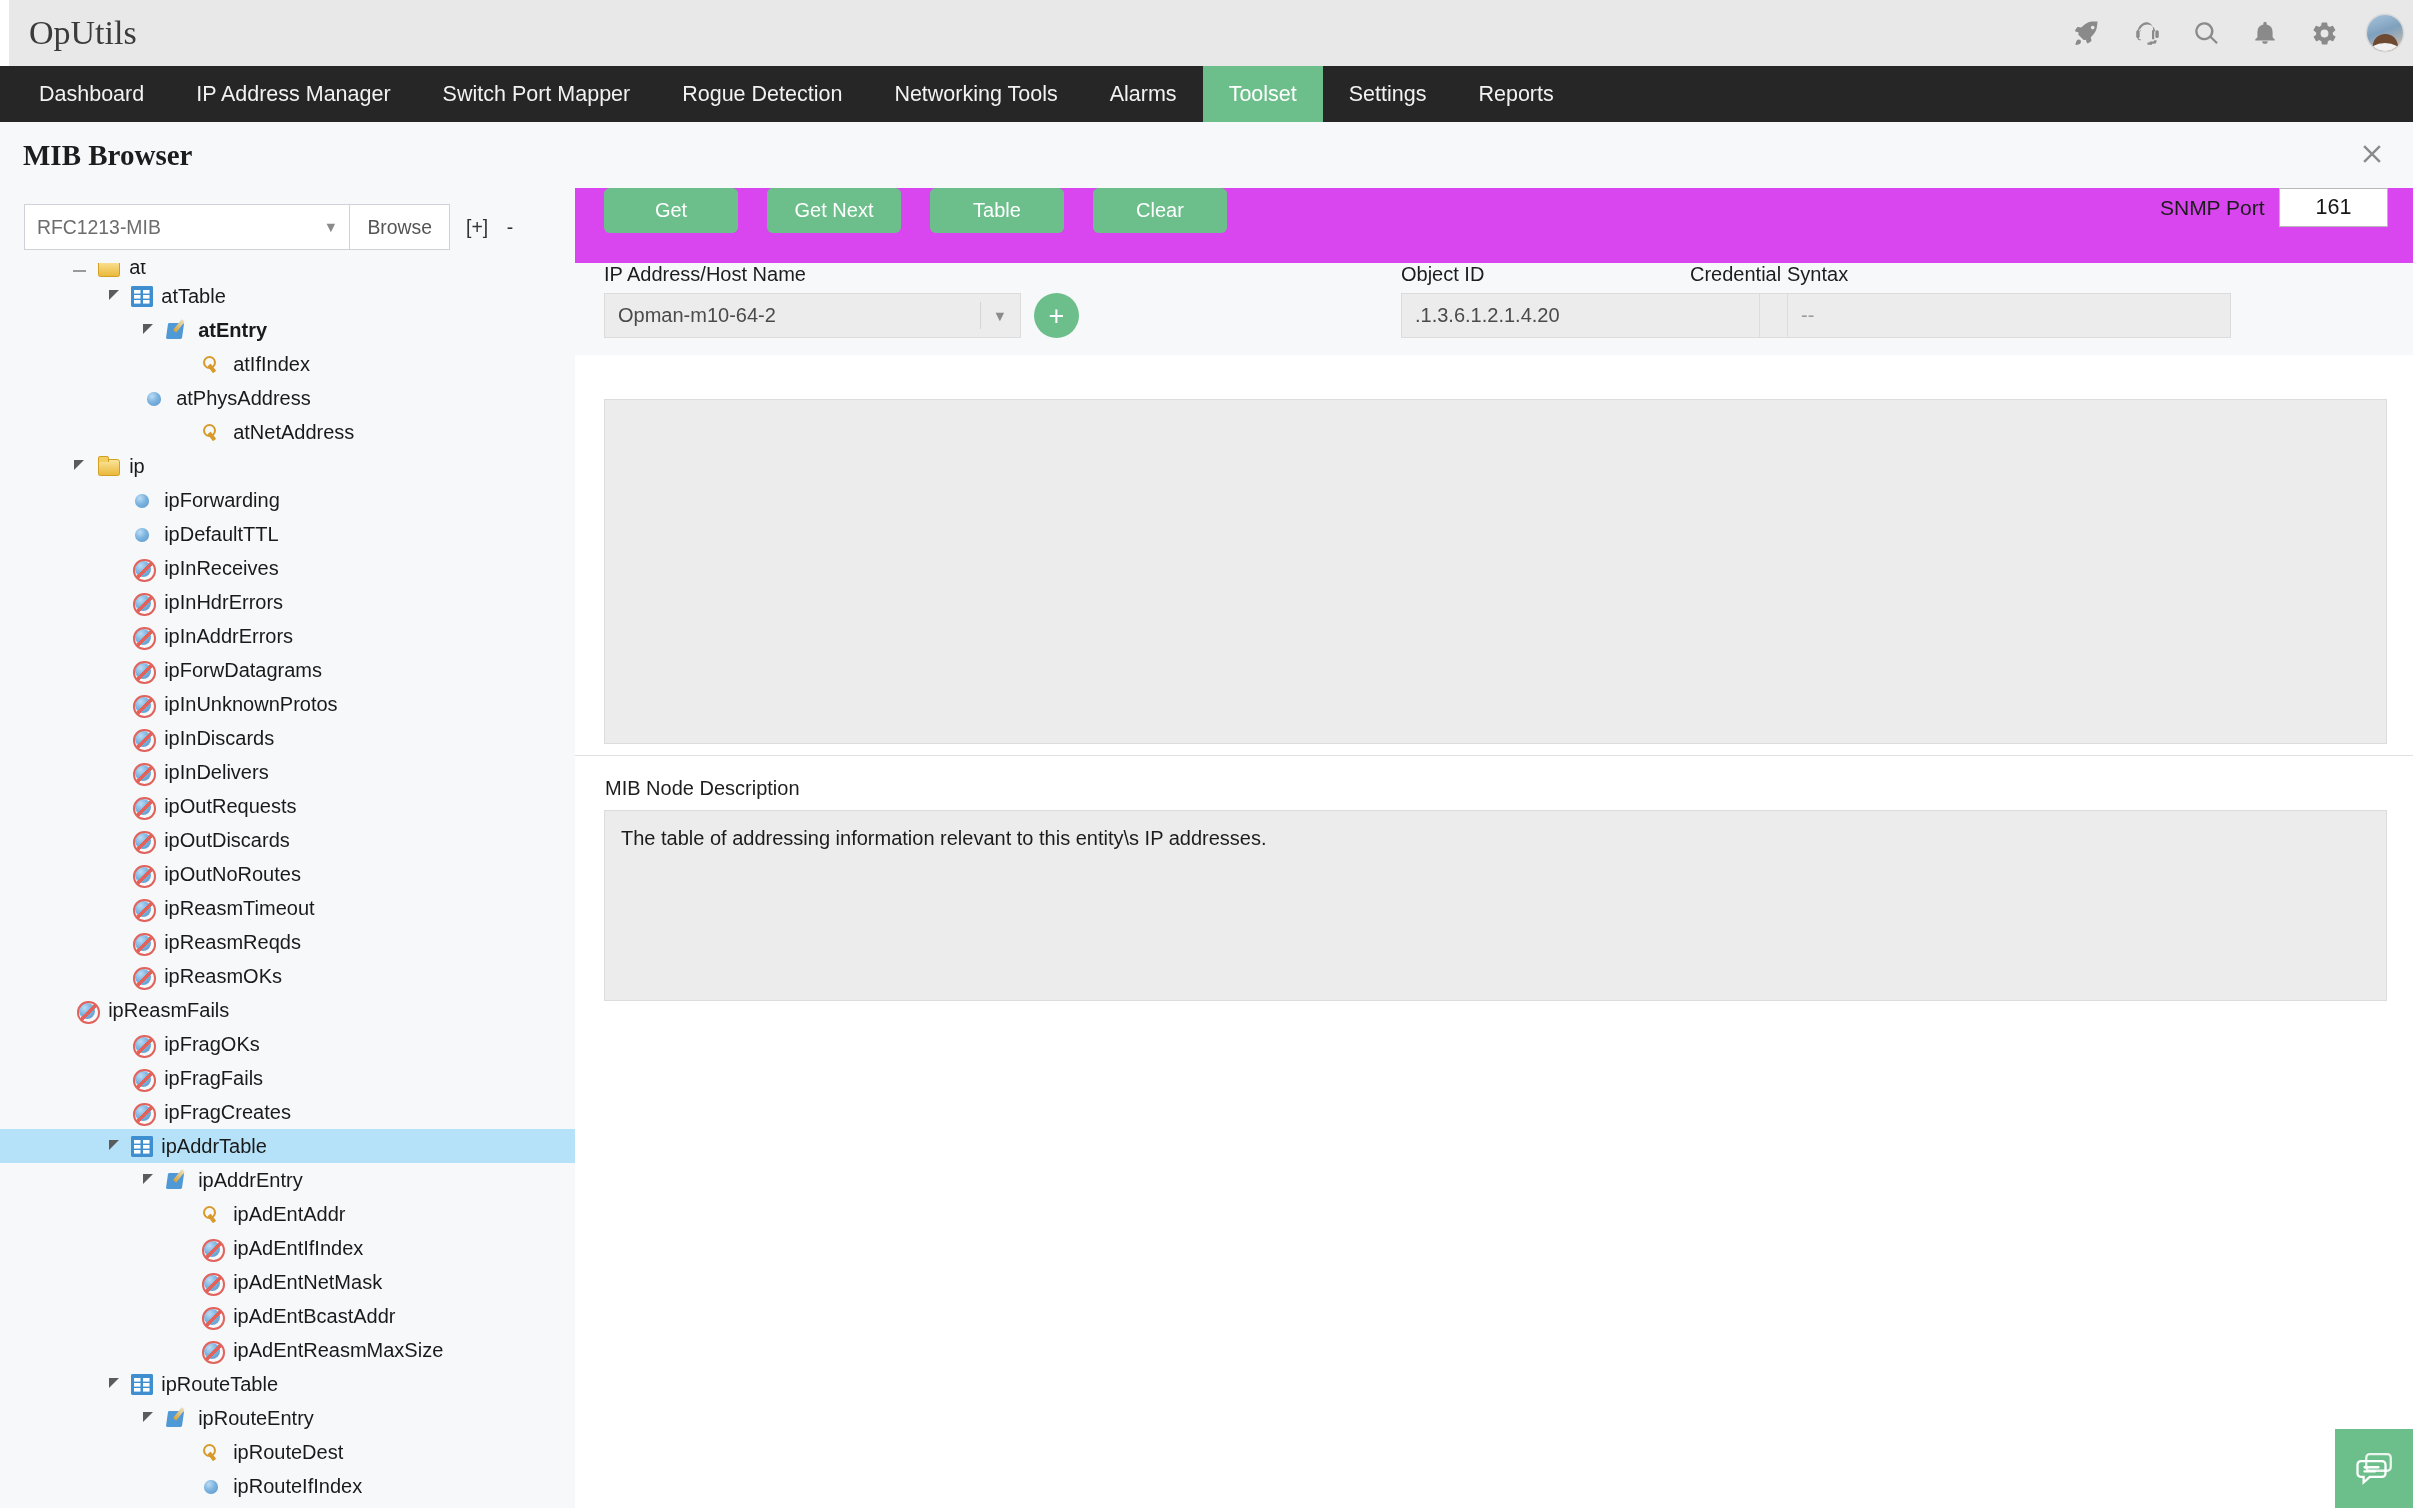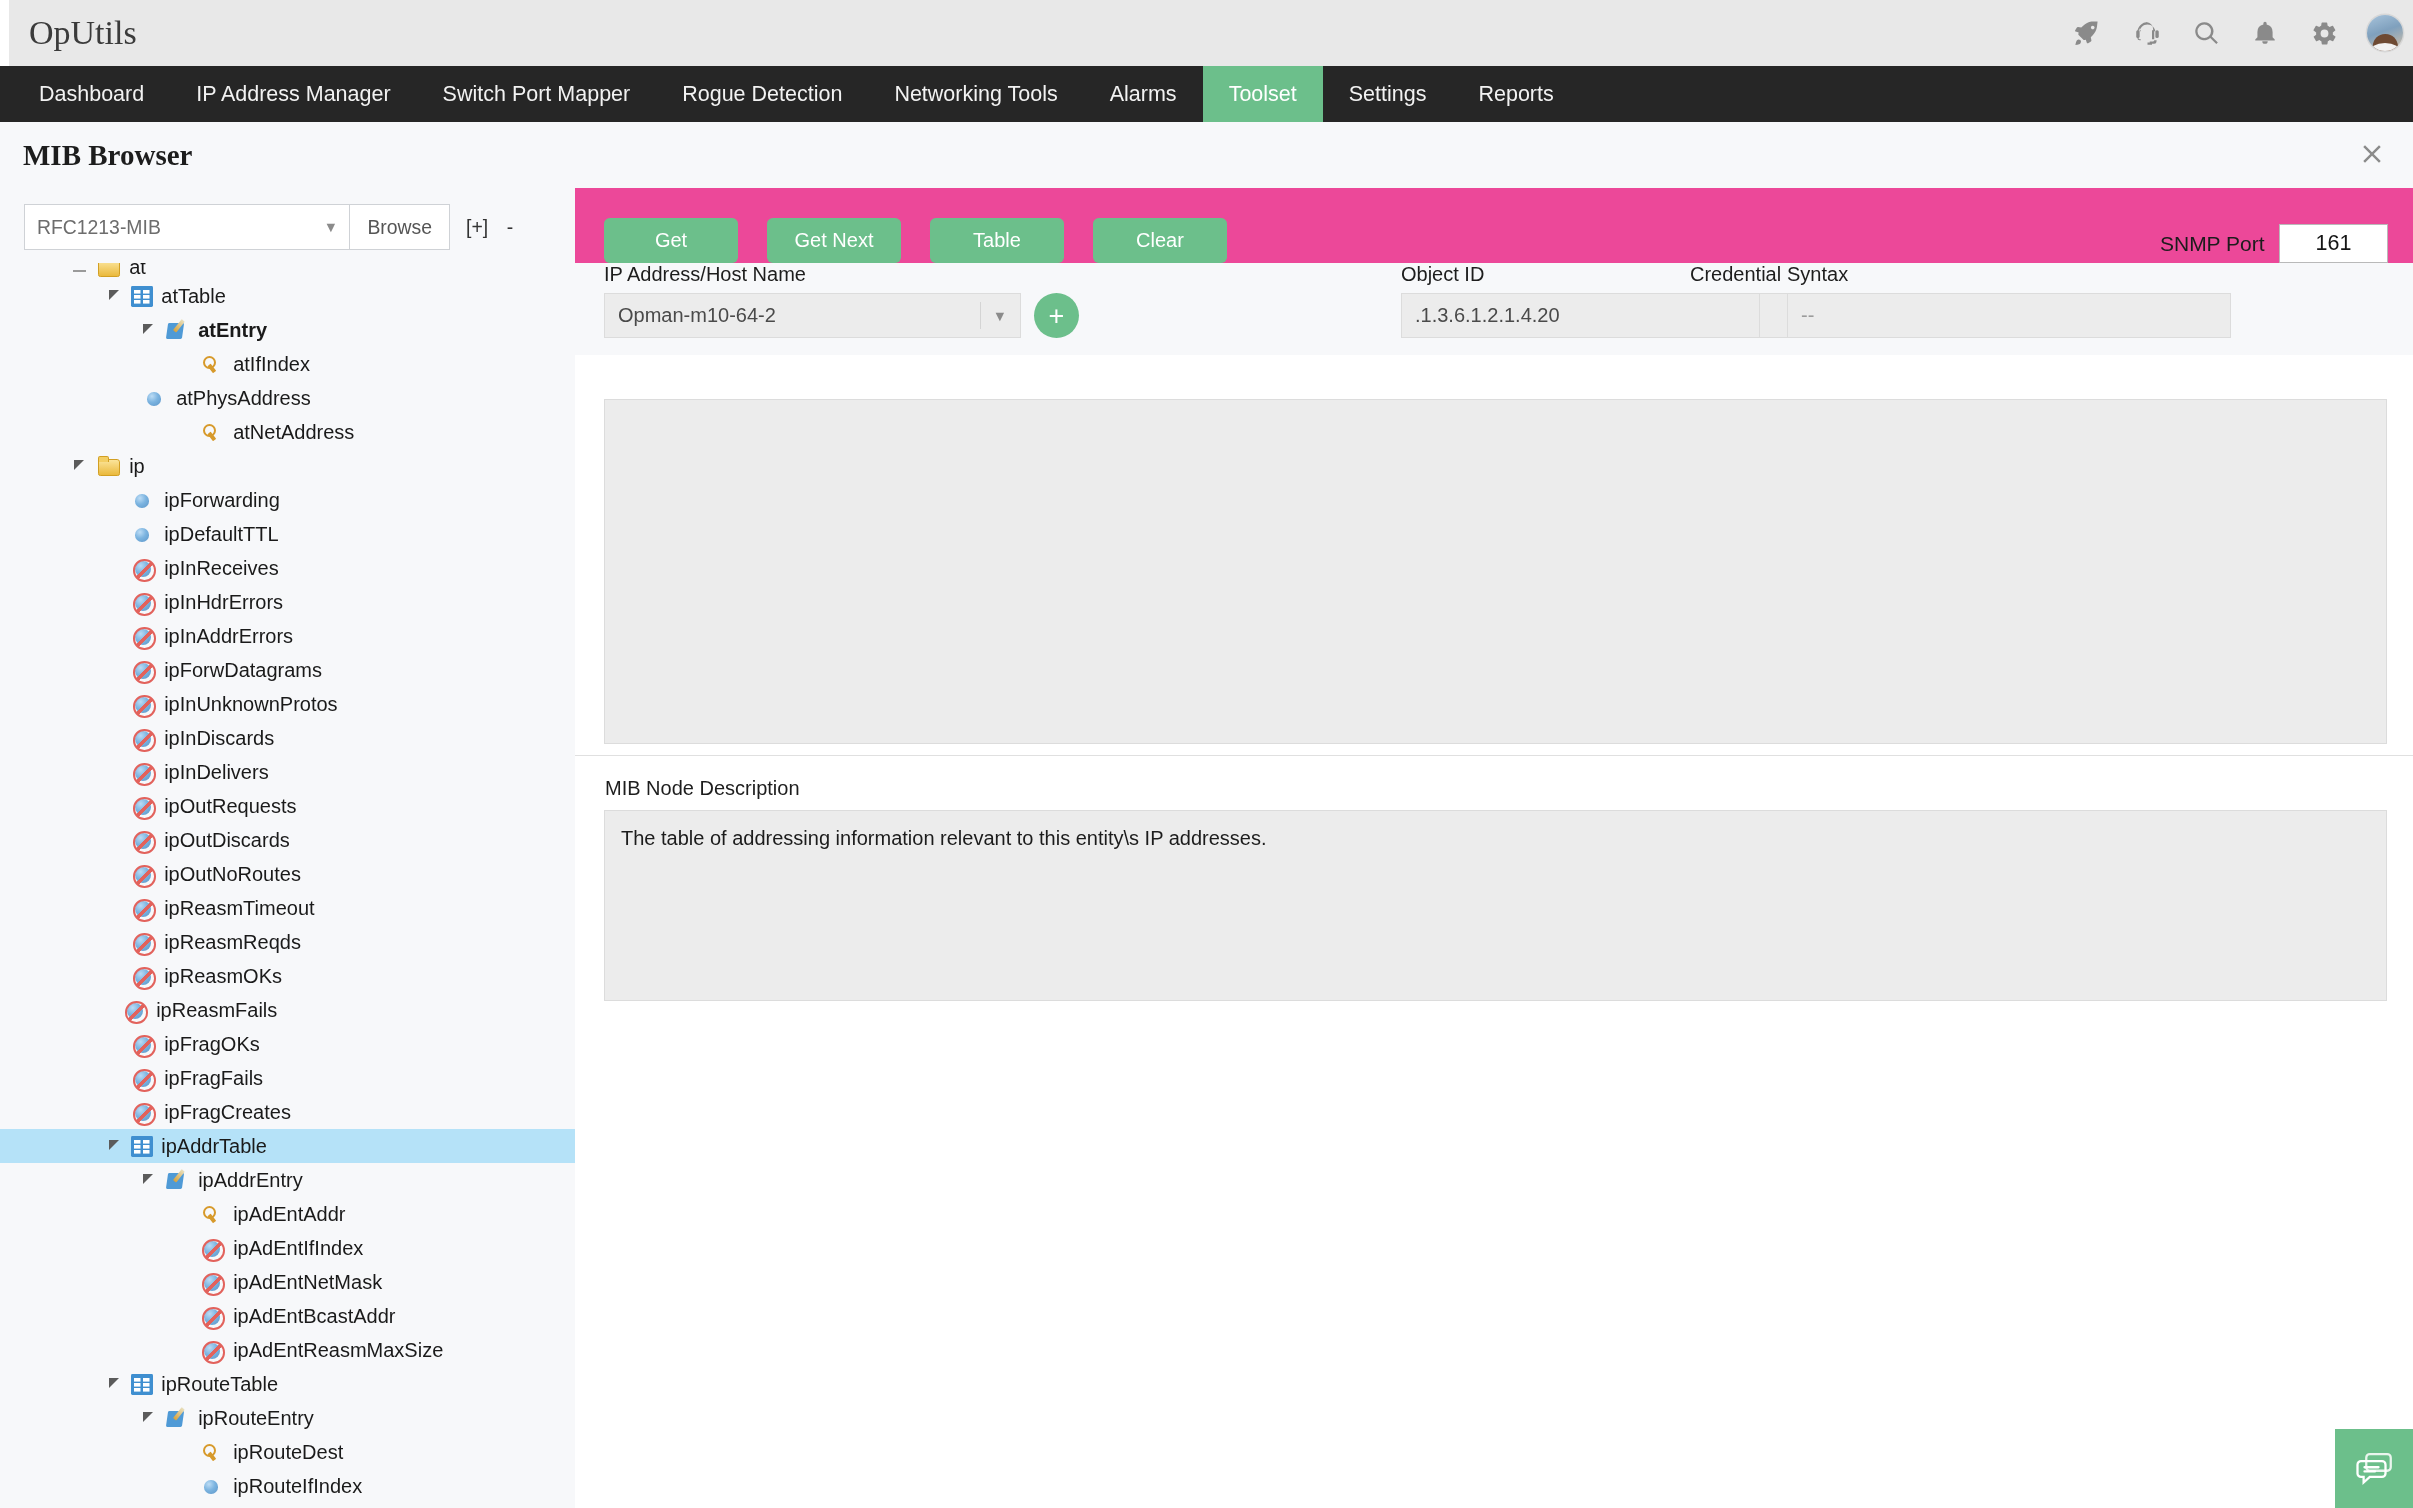--- a/index.html
+++ b/index.html
@@ -180,21 +180,21 @@
     background: linear-gradient(to bottom right, transparent 44%, #e2625c 44%, #e2625c 56%, transparent 56%);
   }
 
   
   .right-pane {
     position: absolute; left: 575px; top: 188px; width: 1839px; height: 1320px;
     background: #ffffff;
   }
   .toolbar {
     position:absolute; left:0; top:0; width:1839px; height:75px;
-    background:#ec4899; display:flex; align-items:flex-end;
+    background:#d946ef; display:flex; align-items:flex-start;
   }
   .gbtn {
     height: 45px; min-width: 134px; background:#6cbf8b; color:#fff;
     border:none; border-radius:5.7px; font-size:20px; margin-left:29px;
     font-family:"Liberation Sans",sans-serif; cursor:pointer;
     display:flex; align-items:center; justify-content:center;
   }
   .gbtn:first-child { margin-left: 29px; }
   .snmp-wrap { margin-left:auto; margin-right:26px; display:flex; align-items:center; }
   .snmp-label { font-size:21px; color:#1c1c1c; margin-right:14.4px; }
@@ -420,21 +420,21 @@
       <div class="tnode" style="padding-left: 108px;">
         <span class="arrow none"></span>
         <span class="ticon ic-ro"></span>
         <span>ipReasmReqds</span>
       </div>
       <div class="tnode" style="padding-left: 108px;">
         <span class="arrow none"></span>
         <span class="ticon ic-ro"></span>
         <span>ipReasmOKs</span>
       </div>
-      <div class="tnode" style="padding-left: 100px;">
+      <div class="tnode" style="padding-left: 52px;">
         <span class="arrow none"></span>
         <span class="ticon ic-ro"></span>
         <span>ipReasmFails</span>
       </div>
       <div class="tnode" style="padding-left: 108px;">
         <span class="arrow none"></span>
         <span class="ticon ic-ro"></span>
         <span>ipFragOKs</span>
       </div>
       <div class="tnode" style="padding-left: 108px;">

